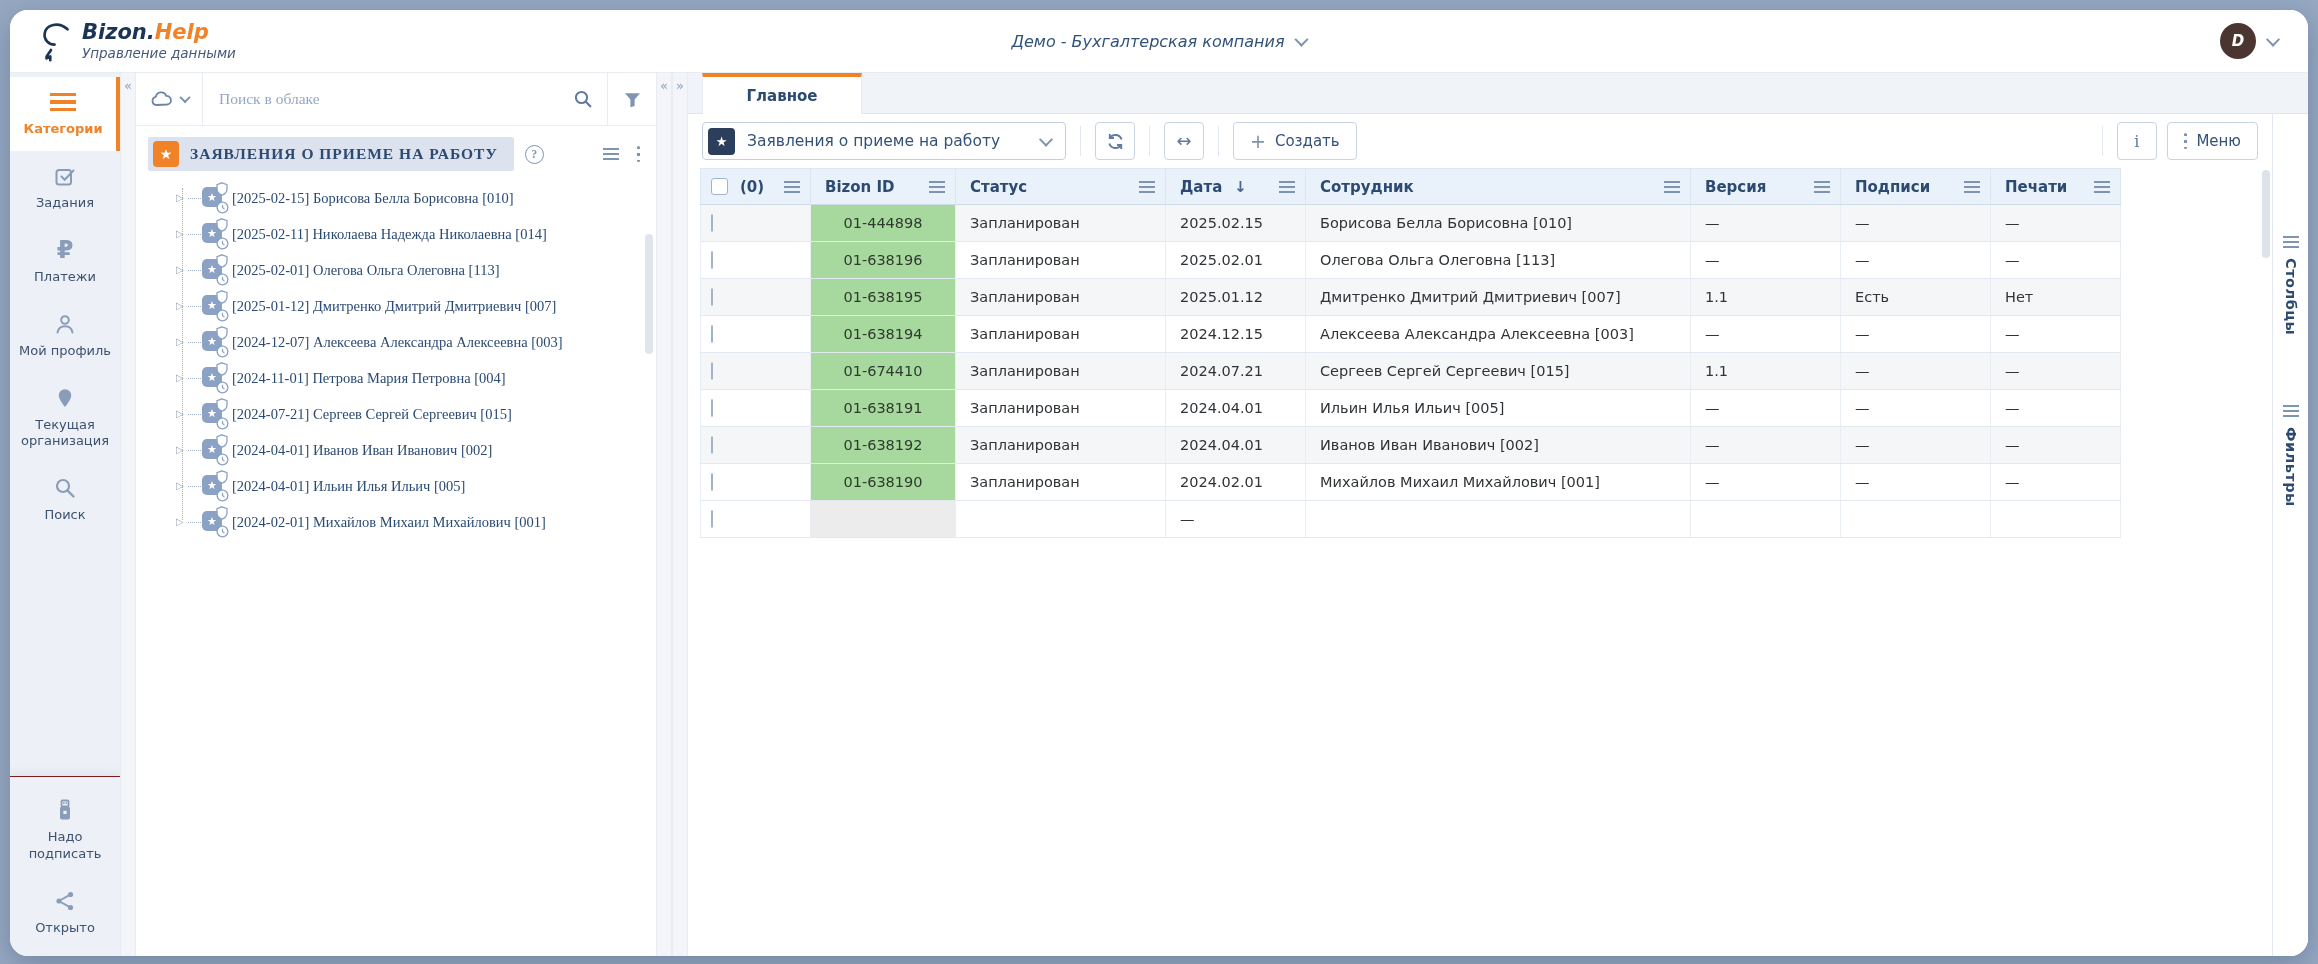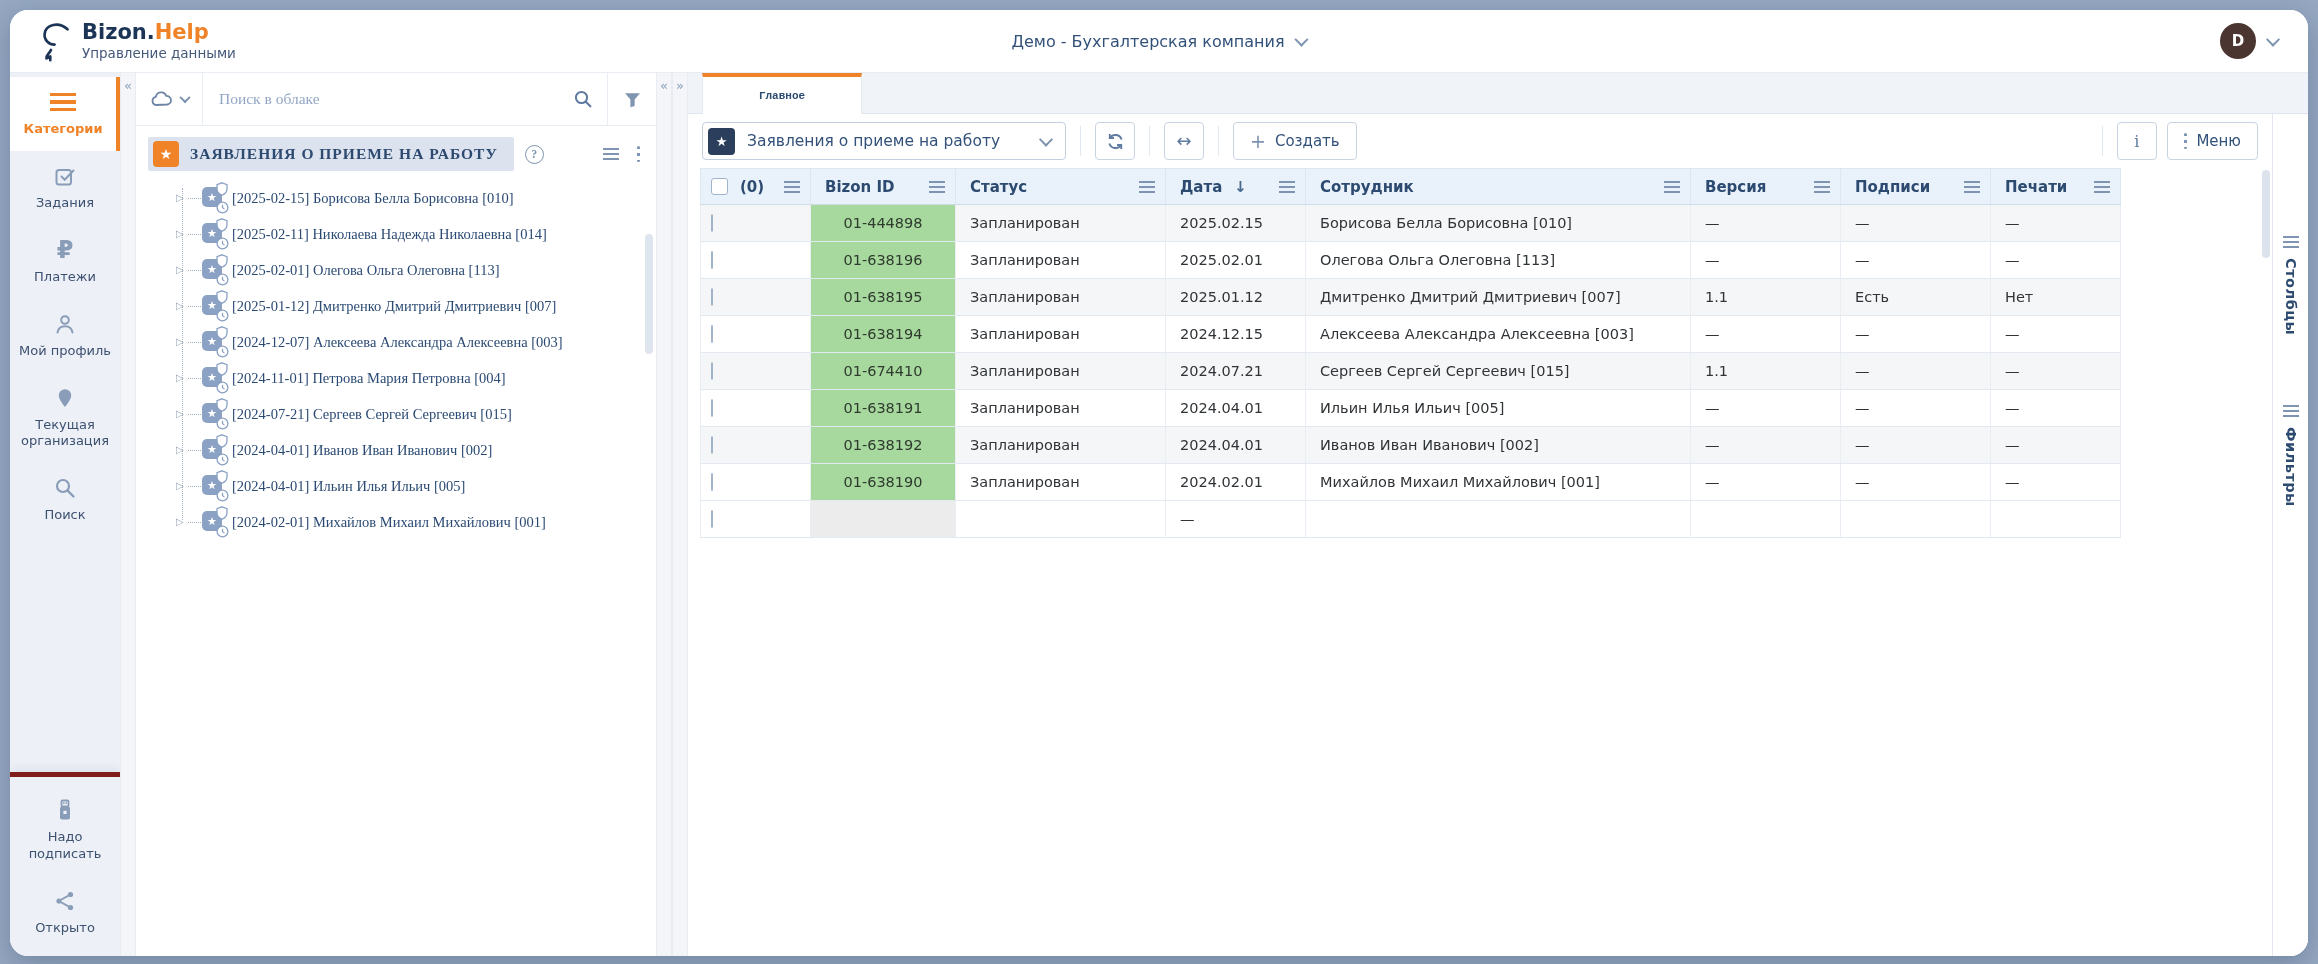--- a/index.html
+++ b/index.html
@@ -11,42 +11,42 @@
     -webkit-font-smoothing:antialiased;
   }
   .window {
     position:absolute; left:10px; top:10px; width:2298px; height:946px;
     background:#ffffff; border-radius:18px; overflow:hidden;
     display:flex; flex-direction:column;
     box-shadow:0 8px 28px rgba(25,45,75,.28);
   }
 
   
-  .app-header { flex:0 0 62px; display:flex; align-items:center; position:relative; border-bottom:1px solid #e8edf4; background:#fff; }
+  .app-header { flex:0 0 62px; display:flex; align-items:center; position:relative; border-bottom:1px solid #e8edf4; background:#fff;font-style:italic; }
   .brand { display:flex; align-items:center; gap:10px; padding-left:28px; }
   .brand-lines { display:flex; flex-direction:column; }
   .brand-line1 { font-size:21px; font-weight:bold; color:#1c3557; line-height:1.1; }
   .brand-line1 .accent { color:#f08227; }
   .brand-line2 { font-size:13.5px; color:#45597a; }
   .org-selector { position:absolute; left:50%; transform:translateX(-50%); display:flex; align-items:center; gap:12px; color:#33527a; font-size:16px; cursor:pointer; }
   .avatar-area { margin-left:auto; display:flex; align-items:center; gap:12px; padding-right:30px; cursor:pointer; }
   .avatar { width:36px; height:36px; border-radius:50%; background:#4b3530; color:#fff; font-weight:bold; font-size:15px; display:flex; align-items:center; justify-content:center; }
 
   .chev { display:inline-block; width:8px; height:8px; border-right:2px solid #7d93b0; border-bottom:2px solid #7d93b0; transform:rotate(45deg) translate(-1px,-1px); }
   .chev.small { width:6px; height:6px; }
 
   
   .app-body { flex:1; display:flex; min-height:0; }
 
   
   .sidebar { width:110px; flex:0 0 110px; background:#edf0f6; display:flex; flex-direction:column; padding-top:4px; box-sizing:border-box; }
   .side-item { display:flex; flex-direction:column; align-items:center; gap:7px; padding:13px 3px; font-size:13px; color:#3d5170; text-align:center; line-height:1.3; cursor:pointer; }
   .side-item .sicon { height:24px; display:flex; align-items:center; justify-content:center; }
   .side-item.active { background:#fff; border-right:4px solid #f08227; color:#f08227; font-weight:600; }
-  .side-bottom { margin-top:auto; border-top:5px solid #7f1d1d; box-shadow:0 -4px 8px rgba(110,130,165,.10); padding:8px 6px 6px; }
+  .side-bottom { margin-top:auto; border-top:1px solid #7f1d1d; box-shadow:0 -4px 8px rgba(110,130,165,.10); padding:8px 6px 6px; }
   .burger-orange { width:26px; height:18px; background:repeating-linear-gradient(to bottom,#f08227 0 3.5px,transparent 3.5px 7.5px); }
   .ruble-glyph { font-size:24px; color:#8a9db8; font-weight:600; line-height:1; }
 
   
   .vstrip { width:16px; flex:0 0 16px; background:#f3f5f9; border-left:1px solid #e7ecf3; border-right:1px solid #e7ecf3; box-sizing:border-box; text-align:center; color:#8aa0bd; font-size:13px; padding-top:5px; cursor:pointer; user-select:none; }
 
   
   .tree-panel { width:520px; flex:0 0 520px; background:#fff; display:flex; flex-direction:column; position:relative; min-height:0;font-family:Liberation Serif, serif; }
   .tree-search { flex:0 0 52px; border-bottom:1px solid #e8edf4; display:flex; align-items:stretch; }
   .cloud-btn { width:66px; display:flex; align-items:center; justify-content:center; gap:7px; border-right:1px solid #e8edf4; cursor:pointer; }
@@ -72,21 +72,21 @@
   .tree-item .hline { position:absolute; left:52px; top:50%; width:13px; border-top:1px dotted #9fb0c5; }
   .doc-ico { position:absolute; left:66px; top:50%; transform:translateY(-50%); width:24px; height:24px; }
   .doc-ico .sq { position:absolute; left:0; top:1px; width:20px; height:20px; background:#8ba2c4; border-radius:5px; color:#fff; font-size:11px; display:flex; align-items:center; justify-content:center; }
   .doc-ico .shield { position:absolute; right:-2px; top:-4px; }
   .doc-ico .clockb { position:absolute; right:-3px; bottom:-4px; }
   .tree-scroll-thumb { position:absolute; right:3px; top:62px; width:8px; height:120px; background:#dfe5ee; border-radius:4px; }
 
   
   .main-panel { flex:1; min-width:0; display:flex; flex-direction:column; background:#fff; }
   .tab-bar { flex:0 0 40px; background:#f0f3f8; border-bottom:1px solid #dfe5ee; display:flex; align-items:stretch; padding-left:14px; }
-  .tab { width:160px; background:#fff; border-top:4px solid #f08227; border-left:1px solid #e5eaf1; border-right:1px solid #e5eaf1; margin-bottom:-1px; display:flex; align-items:center; justify-content:center; font-size:11px; font-weight:bold; color:#2d4a70; box-sizing:border-box; cursor:pointer;font-family:Liberation Mono, monospace; }
+  .tab { width:160px; background:#fff; border-top:4px solid #f08227; border-left:1px solid #e5eaf1; border-right:1px solid #e5eaf1; margin-bottom:-1px; display:flex; align-items:center; justify-content:center; font-size:15px; font-weight:bold; color:#2d4a70; box-sizing:border-box; cursor:pointer; }
 
   .main-row { flex:1; display:flex; min-height:0; }
   .main-content { flex:1; min-width:0; display:flex; flex-direction:column; position:relative; }
 
   .toolbar { flex:0 0 54px; display:flex; align-items:center; padding:0 14px; gap:10px; }
   .select-box { width:364px; height:38px; box-sizing:border-box; border:1px solid #c2cfdf; border-radius:4px; display:flex; align-items:center; gap:12px; padding:0 14px 0 5px; font-size:15.5px; color:#33527a; cursor:pointer; background:#fff; }
   .star-navy { width:27px; height:27px; border-radius:4px; background:#2b3e5c; color:#fff; font-size:13px; display:flex; align-items:center; justify-content:center; }
   .select-box .chev { margin-left:auto; }
   .tb-div { width:1px; height:30px; background:#e2e8f0; margin:0 4px; flex:0 0 1px; }
   .icon-btn { min-width:40px; height:38px; box-sizing:border-box; border:1px solid #c9d4e2; border-radius:4px; background:#fff; display:flex; align-items:center; justify-content:center; color:#5f7ba1; cursor:pointer; }

